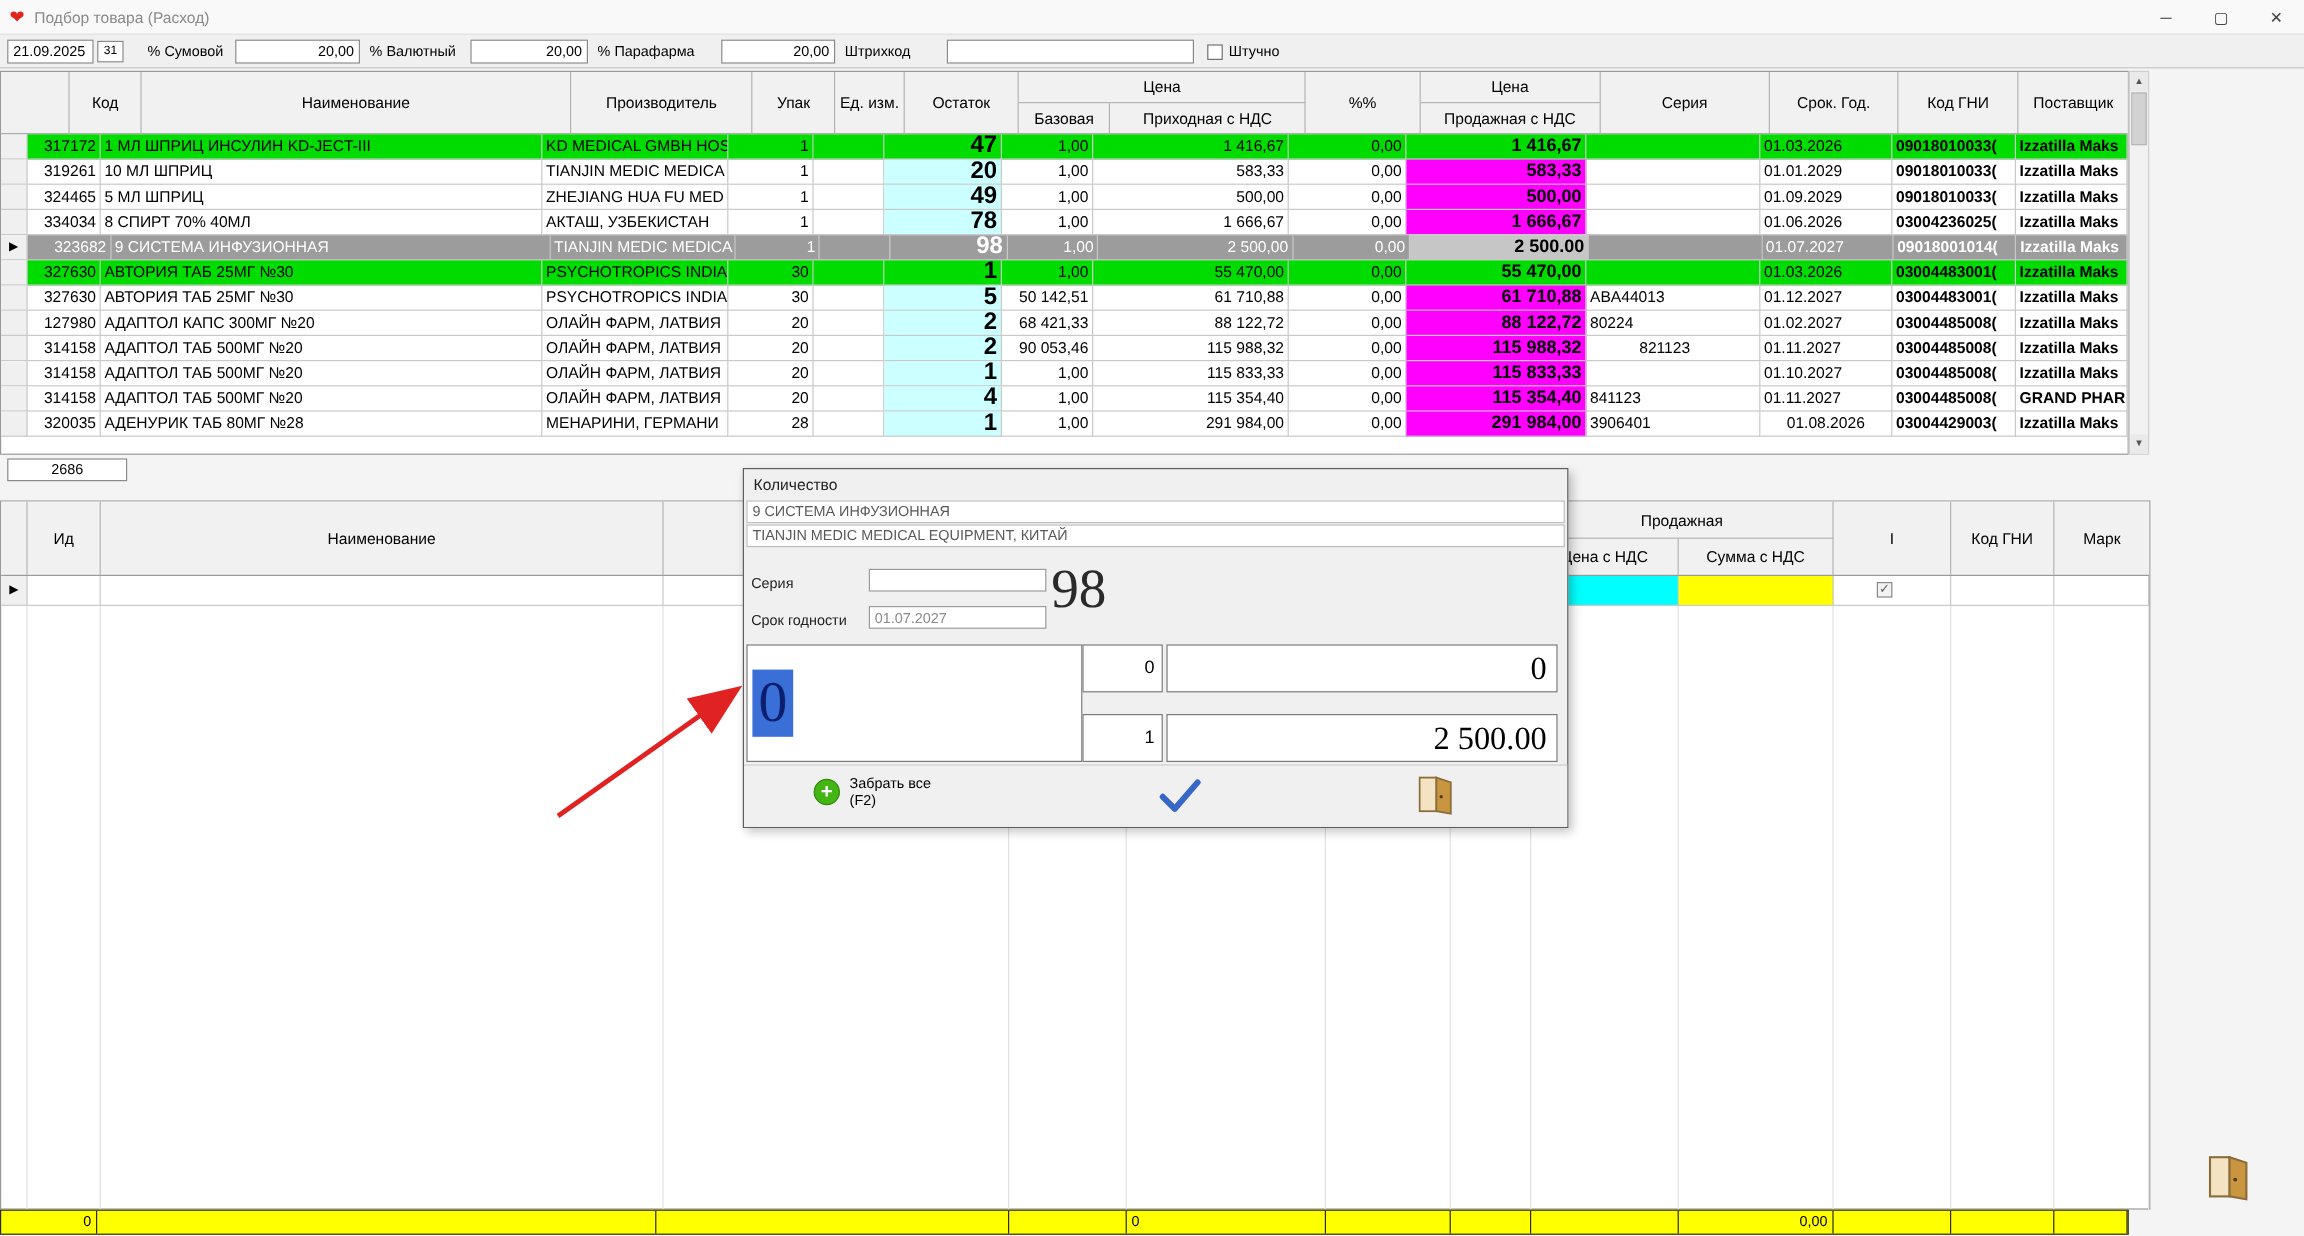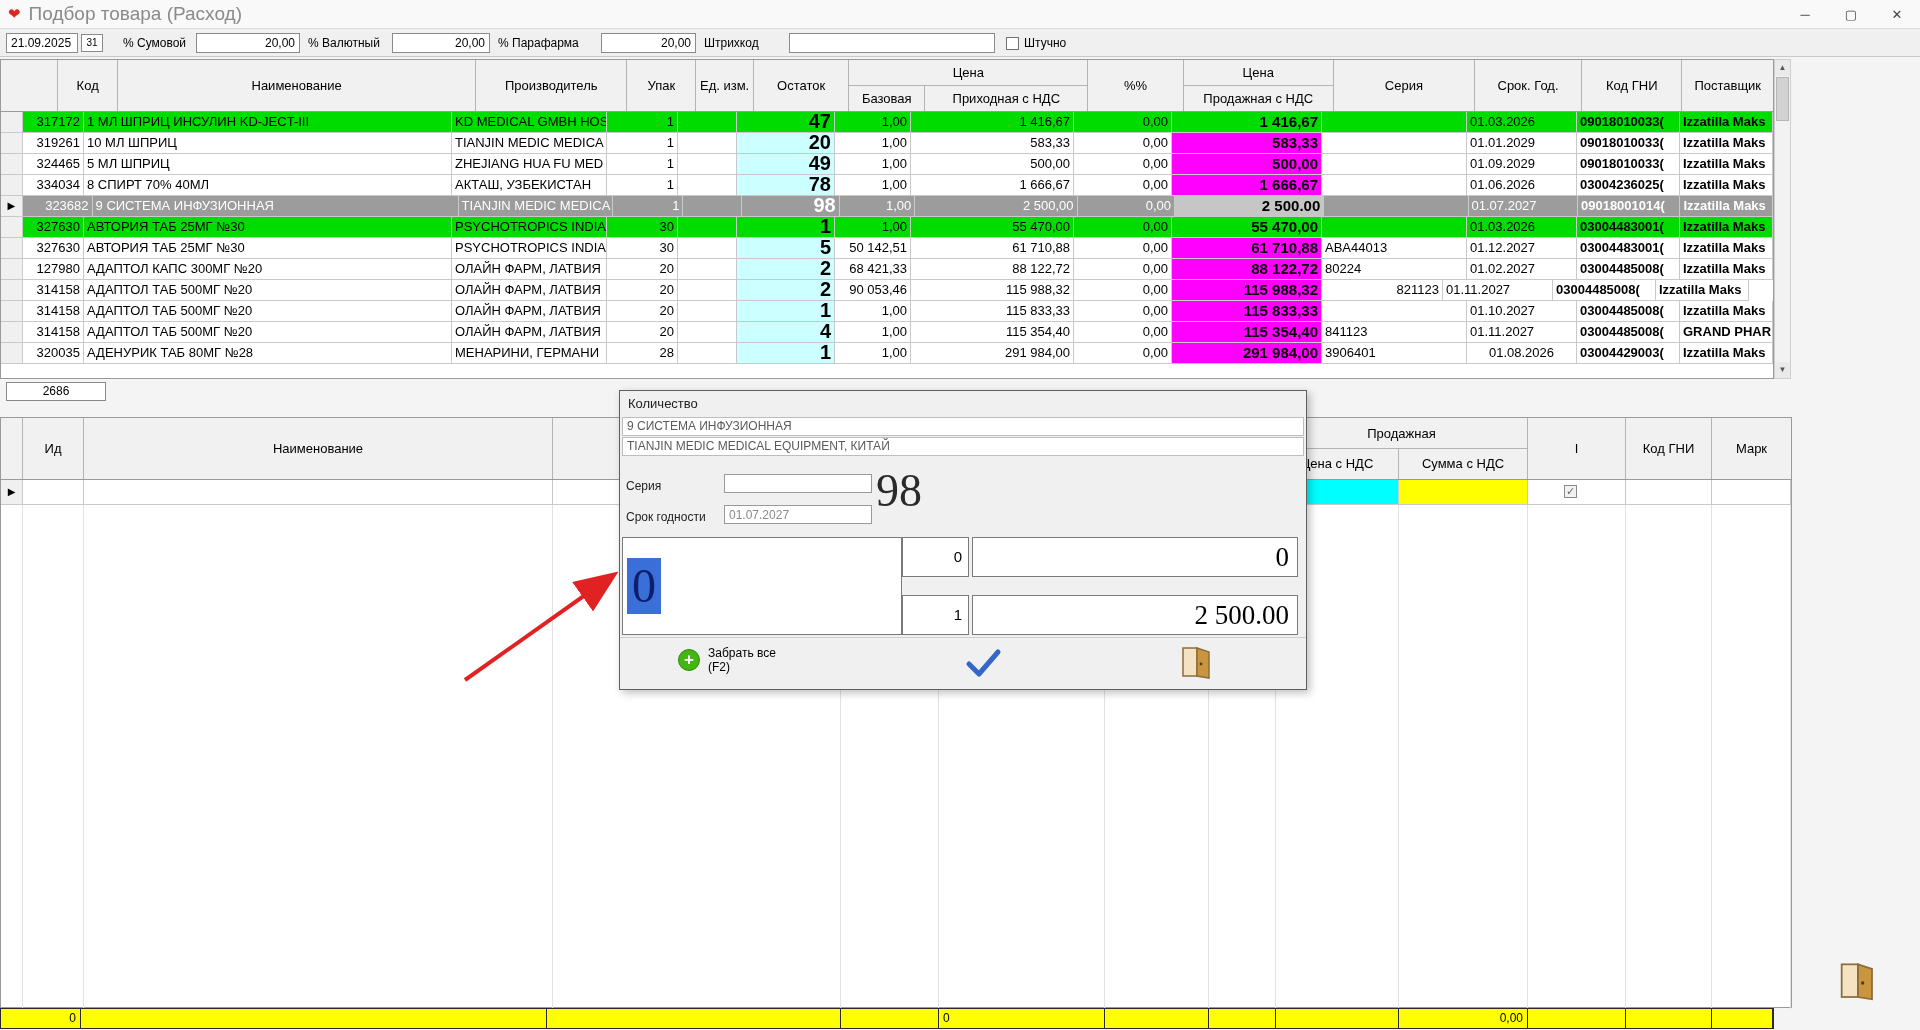--- a/index.html
+++ b/index.html
@@ -2,21 +2,21 @@
 <html style="--green-row: #00dc00; --stock-cell: #ccffff; --sale-cell: #ff00ff; --selected-row: #9c9c9c; --selected-sale: #c6c6c6; --lower-cyan: #00ffff; --lower-yellow: #ffff00; --bar-yellow: #ffff00; --selection-blue: #3a6fd8; --arrow-red: #e02222;"><head>
 <meta charset="utf-8">
 <style>
   * { margin:0; padding:0; box-sizing:border-box; }
   html,body { width:1920px; height:1030px; overflow:hidden; }
   body { font-family:"Liberation Sans", sans-serif; background:#f4f4f4; position:relative; color:#000; }
 
   
   #titlebar { position:absolute; left:0; top:0; width:1920px; height:29px; background:#f9f9f9; border-bottom:1px solid #dcdcdc; display:flex; align-items:center; }
   .heart { color:#e0251f; font-size:15px; margin:0 8px 0 8px; }
-  .win-title { font-size:19px; color:#8a8a8a; }
+  .win-title { font-size:13px; color:#8a8a8a; }
   .win-buttons { margin-left:auto; display:flex; height:100%; }
   .win-btn { width:46px; height:100%; display:flex; align-items:center; justify-content:center; font-size:13px; color:#444; }
 
   
   #toolbar { position:absolute; left:0; top:29px; width:1920px; height:28px; background:#f0f0f0; border-bottom:1px solid #c9c9c9; }
   #toolbar .tb-label { position:absolute; top:7px; font-size:12px; white-space:nowrap; }
   .tb-input { position:absolute; top:4px; height:20px; border:1px solid #8a8a8a; background:#fff; font-family:"Liberation Sans",sans-serif; font-size:12px; padding:0 4px; }
   .tb-input.num { text-align:right; }
   #cal-btn { position:absolute; left:81px; top:5px; width:22px; height:18px; border:1px solid #8a8a8a; background:#fdfdfd; font-size:10px; text-align:center; line-height:16px; }
   .checkbox { position:absolute; width:13px; height:13px; border:1px solid #707070; background:#fff; top:8px; }
@@ -300,21 +300,21 @@
         <div class="cell" style="width: 61px; text-align: right;">314158</div>
         <div class="cell" style="width: 368px; text-align: left;">АДАПТОЛ ТАБ 500МГ №20</div>
         <div class="cell" style="width: 155px; text-align: left;">ОЛАЙН ФАРМ, ЛАТВИЯ</div>
         <div class="cell" style="width: 71px; text-align: right;">20</div>
         <div class="cell" style="width: 59px; text-align: left;"></div>
         <div class="cell stock" style="width: 98px; text-align: right;">2</div>
         <div class="cell" style="width: 76px; text-align: right;">90 053,46</div>
         <div class="cell" style="width: 163px; text-align: right;">115 988,32</div>
         <div class="cell" style="width: 98px; text-align: right;">0,00</div>
         <div class="cell sale" style="width: 150px; text-align: right;">115 988,32</div>
-        <div class="cell" style="width: 121px; text-align: right; padding-left: 44px;">821123</div>
+        <div class="cell" style="width: 145px; text-align: left; padding-left: 44px;">821123</div>
         <div class="cell" style="width: 110px; text-align: left;">01.11.2027</div>
         <div class="cell gni" style="width: 103px; text-align: left;">03004485008(</div>
         <div class="cell supplier" style="width: 93px; text-align: left;">Izzatilla Maks</div>
       </div>
       <div class="grid-row white">
         <div class="indicator" style="width: 22px;"></div>
         <div class="cell" style="width: 61px; text-align: right;">314158</div>
         <div class="cell" style="width: 368px; text-align: left;">АДАПТОЛ ТАБ 500МГ №20</div>
         <div class="cell" style="width: 155px; text-align: left;">ОЛАЙН ФАРМ, ЛАТВИЯ</div>
         <div class="cell" style="width: 71px; text-align: right;">20</div>

